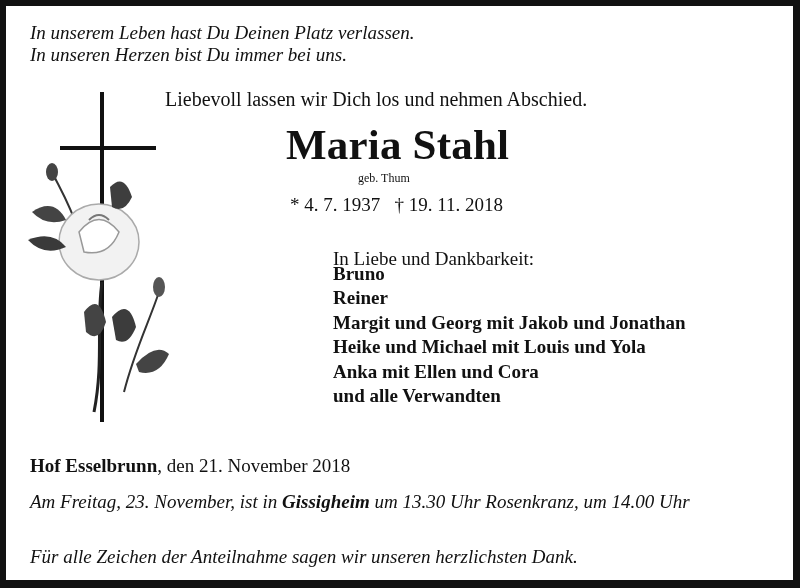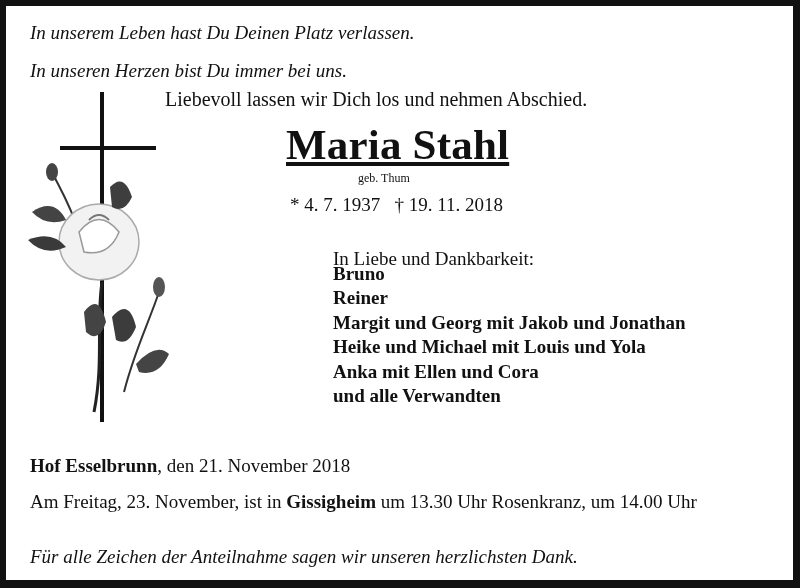--- a/index.html
+++ b/index.html
@@ -1,38 +1,38 @@
 <!DOCTYPE html>
 <html><head>
 <meta charset="utf-8">
 <style>
   html,body{margin:0;padding:0;background:#fff;}
   body{width:800px;height:588px;position:relative;overflow:hidden;font-family:"Liberation Serif",serif;color:#111;}
   .frame{position:absolute;left:0;top:0;width:800px;height:588px;box-sizing:border-box;border:6px solid #111;border-right-width:7px;border-bottom-width:8px;background:#fff;}
   .abs{position:absolute;white-space:nowrap;}
   .motto{left:30px;font-style:italic;font-size:19px;line-height:21px;}
   .intro{left:165px;top:88px;font-size:20px;}
-  .name{left:286px;top:120px;font-size:43px;font-weight:bold;letter-spacing:0.2px;text-decoration:underline;}
+  .name{left:286px;top:120px;font-size:43px;font-weight:bold;letter-spacing:0.2px;}
   .geb{left:358px;top:171px;font-size:12px;}
   .dates{left:290px;top:194px;font-size:19px;}
   .thanks{left:333px;top:237px;font-size:19px;margin-top:11px;}
   .family{left:333px;top:262px;font-size:19px;font-weight:bold;line-height:24.4px;}
   .family div{white-space:nowrap;}
   .place{left:30px;top:455px;font-size:19px;}
-  .info{left:30px;top:490px;font-size:19px;line-height:23px;}
+  .info{left:30px;top:490px;font-size:19px;line-height:23px;font-style:italic;}
   .closing{left:30px;top:546px;font-size:19px;font-style:italic;}
   .emblem{position:absolute;left:24px;top:92px;width:160px;height:330px;}
 </style>
 </head>
 <body>
 
 <div class="frame"></div>
 
 <div class="abs motto" style="top:22px">In unserem Leben hast Du Deinen Platz verlassen.</div>
-<div class="abs motto" style="top:60px">In unseren Herzen bist Du immer bei uns.</div>
+<div class="abs motto" style="top:44px">In unseren Herzen bist Du immer bei uns.</div>
 
 <div class="abs intro">Liebevoll lassen wir Dich los und nehmen Abschied.</div>
 
 <svg class="emblem" viewBox="0 0 160 330">
 
   <rect x="76" y="0" width="4" height="330" fill="#111"></rect>
   <rect x="36" y="54" width="96" height="4" fill="#111"></rect>
 
   <path d="M78 190 C 72 230, 80 270, 70 320" stroke="#222" stroke-width="3" fill="none"></path>
   <path d="M100 300 C 110 260, 125 230, 135 200" stroke="#333" stroke-width="2" fill="none"></path>

